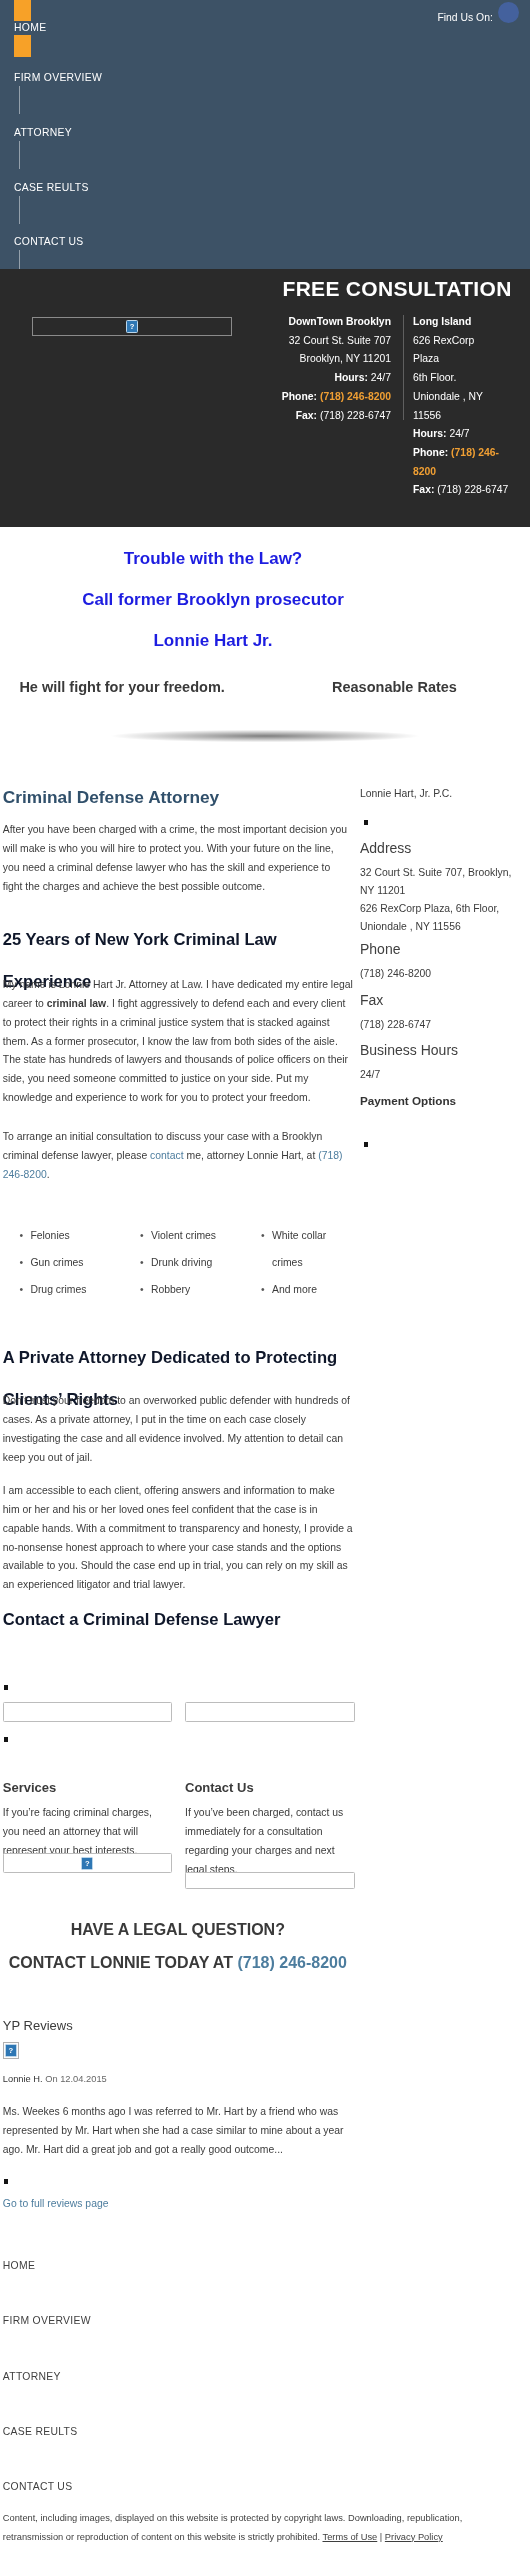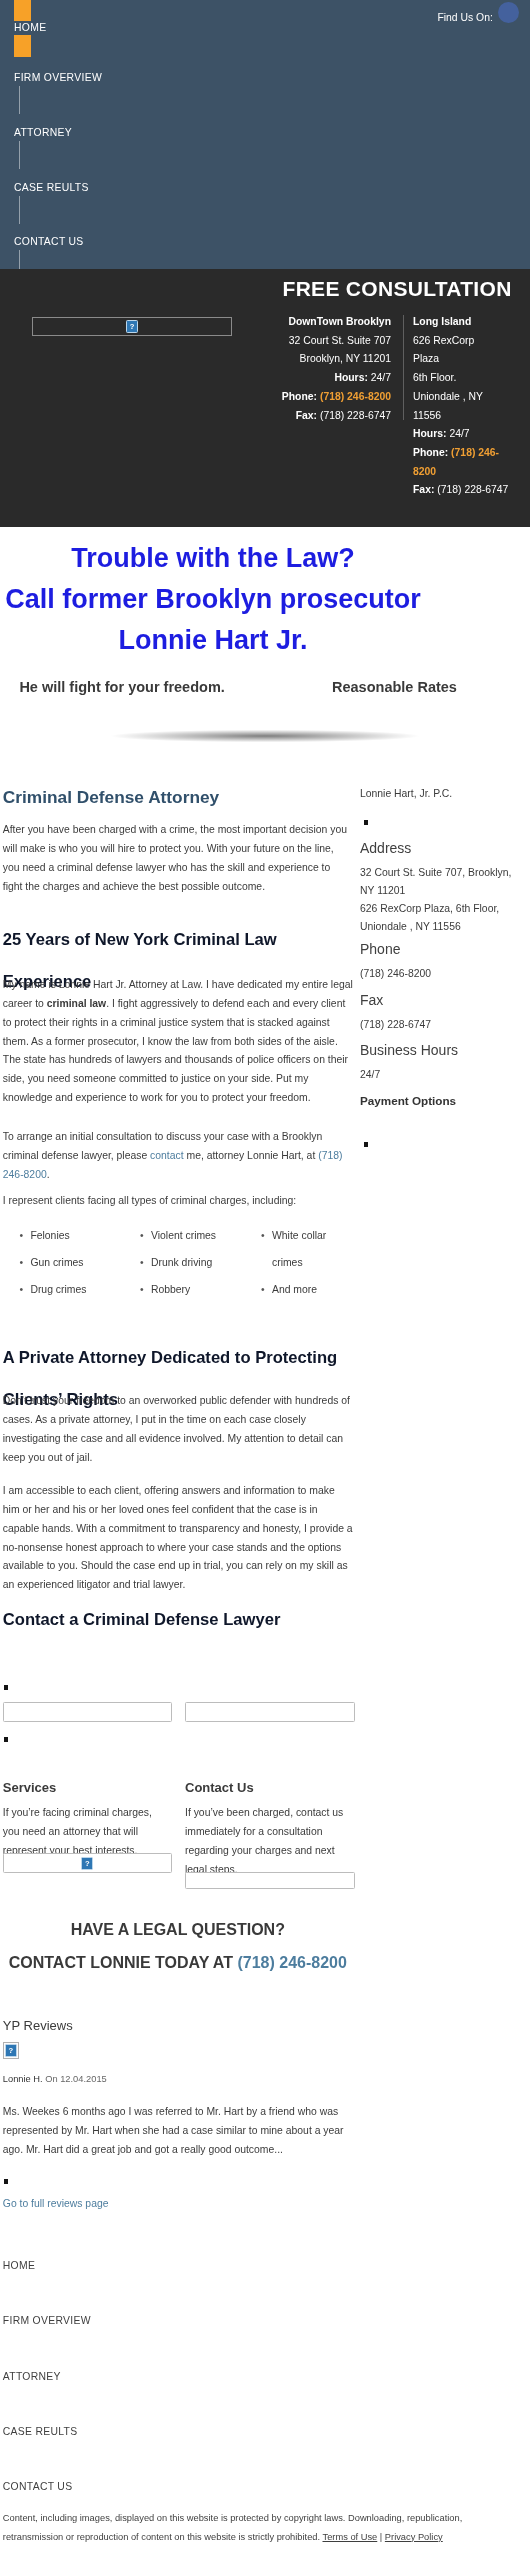--- a/index.html
+++ b/index.html
@@ -25,21 +25,21 @@
   .freec{position:absolute;right:19.4px;top:7.6px;font-size:21px;font-weight:bold;letter-spacing:0.3px;}
   .colA{position:absolute;right:140px;top:44px;width:166px;text-align:right;font-size:10.4px;line-height:18.7px;}
   .colB{position:absolute;left:413px;top:44px;width:105px;font-size:10.4px;line-height:18.7px;}
   .colA b,.colB b{font-weight:bold;}
   .cname{font-weight:bold;}
   .orange{color:#f09f33;font-weight:bold;cursor:pointer;}
   .vdiv{position:absolute;left:403px;top:46px;width:0.7px;height:105px;background:#5f5f5f;}
 
   
   .hero-blue{position:absolute;left:0;top:538px;width:426px;text-align:center;color:#1d1de0;
-             font-size:27px;font-weight:bold;line-height:41px;}
+             font-size:17px;font-weight:bold;line-height:41px;}
   .tagline{position:absolute;top:679px;font-size:14.5px;font-weight:bold;color:#3a3a3a;}
   .tag-left{left:19.4px;} .tag-right{left:332px;}
   .shadow-div{position:absolute;left:44px;top:727px;width:442px;height:18px;
               background:radial-gradient(ellipse 50% 50% at 50% 50%,rgba(0,0,0,.5),rgba(0,0,0,0) 70%);}
 
   
   .cm{position:absolute;left:2.8px;width:350px;font-size:10.4px;line-height:18.7px;color:#3b3b3b;}
   .h1m{top:774px;font-size:17.3px;font-weight:bold;color:#31506b;line-height:23.5px;}
   .h2m{font-size:16.6px;font-weight:bold;color:#0f172a;line-height:42px;}
   .p-intro{top:811px;}
@@ -155,21 +155,20 @@
   </div>
   <div class="tagline tag-left">He will fight for your freedom.</div>
   <div class="tagline tag-right">Reasonable Rates</div>
   <div class="shadow-div"></div>
 
   <h1 class="cm h1m">Criminal Defense Attorney</h1>
   <p class="cm p-intro">After you have been charged with a crime, the most important decision you will make is who you will hire to protect you. With your future on the line, you need a criminal defense lawyer who has the skill and experience to fight the charges and achieve the best possible outcome.</p>
   <h2 class="cm h2m h2-exp">25 Years of New York Criminal Law Experience</h2>
   <p class="cm p-exp"><span>My name is Lonnie Hart Jr. Attorney at Law. I have dedicated my entire legal career to </span><b>criminal law</b><span>. I fight aggressively to defend each and every client to protect their rights in a criminal justice system that is stacked against them. As a former prosecutor, I know the law from both sides of the aisle. The state has hundreds of lawyers and thousands of police officers on their side, you need someone committed to justice on your side. Put my knowledge and experience to work for you to protect your freedom.</span></p>
   <p class="cm p-arrange"><span>To arrange an initial consultation to discuss your case with a Brooklyn criminal defense lawyer, please </span><a class="link">contact</a><span> me, attorney Lonnie Hart, at </span><a class="link">(718) 246-8200</a><span>.</span></p>
-  <p class="cm p-represent">I represent clients facing all types of criminal charges, including:</p>
 
   <div class="bl-col bl1">
     <div class="bl-item">Felonies</div>
     <div class="bl-item">Gun crimes</div>
     <div class="bl-item">Drug crimes</div>
   </div>
   <div class="bl-col bl3">
     <div class="bl-item">White collar crimes</div>
     <div class="bl-item">And more</div>
   </div>

